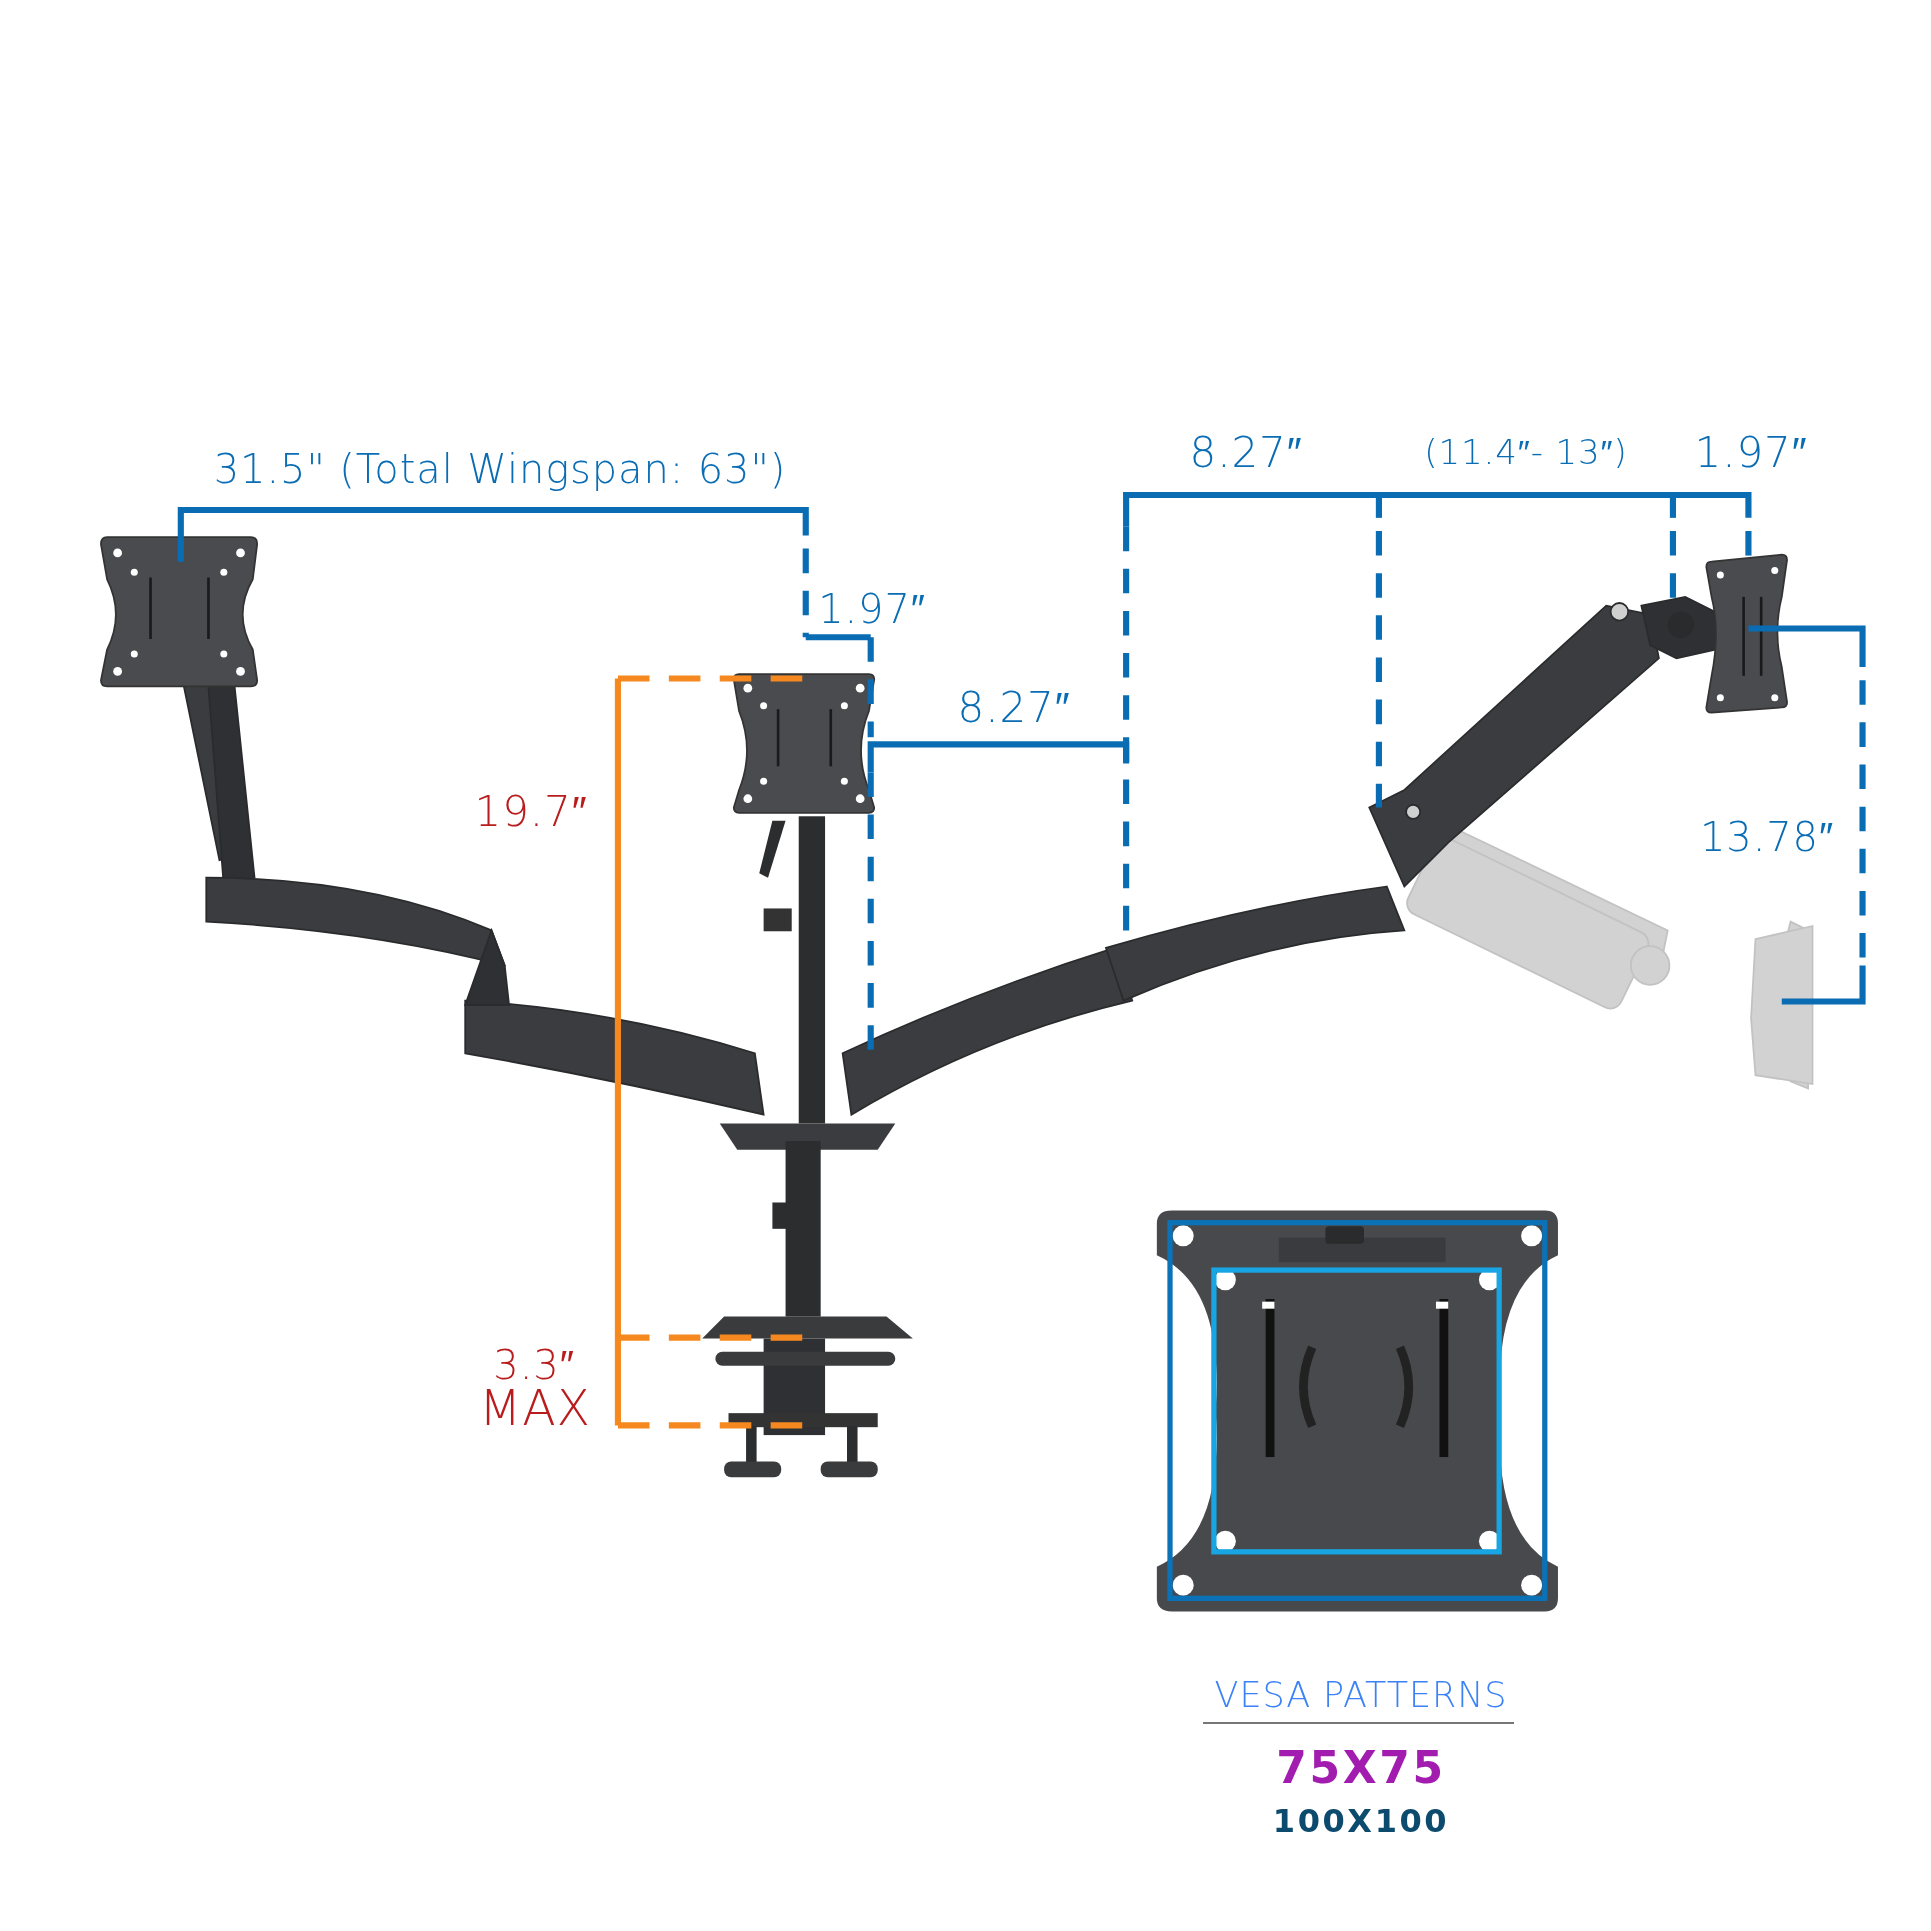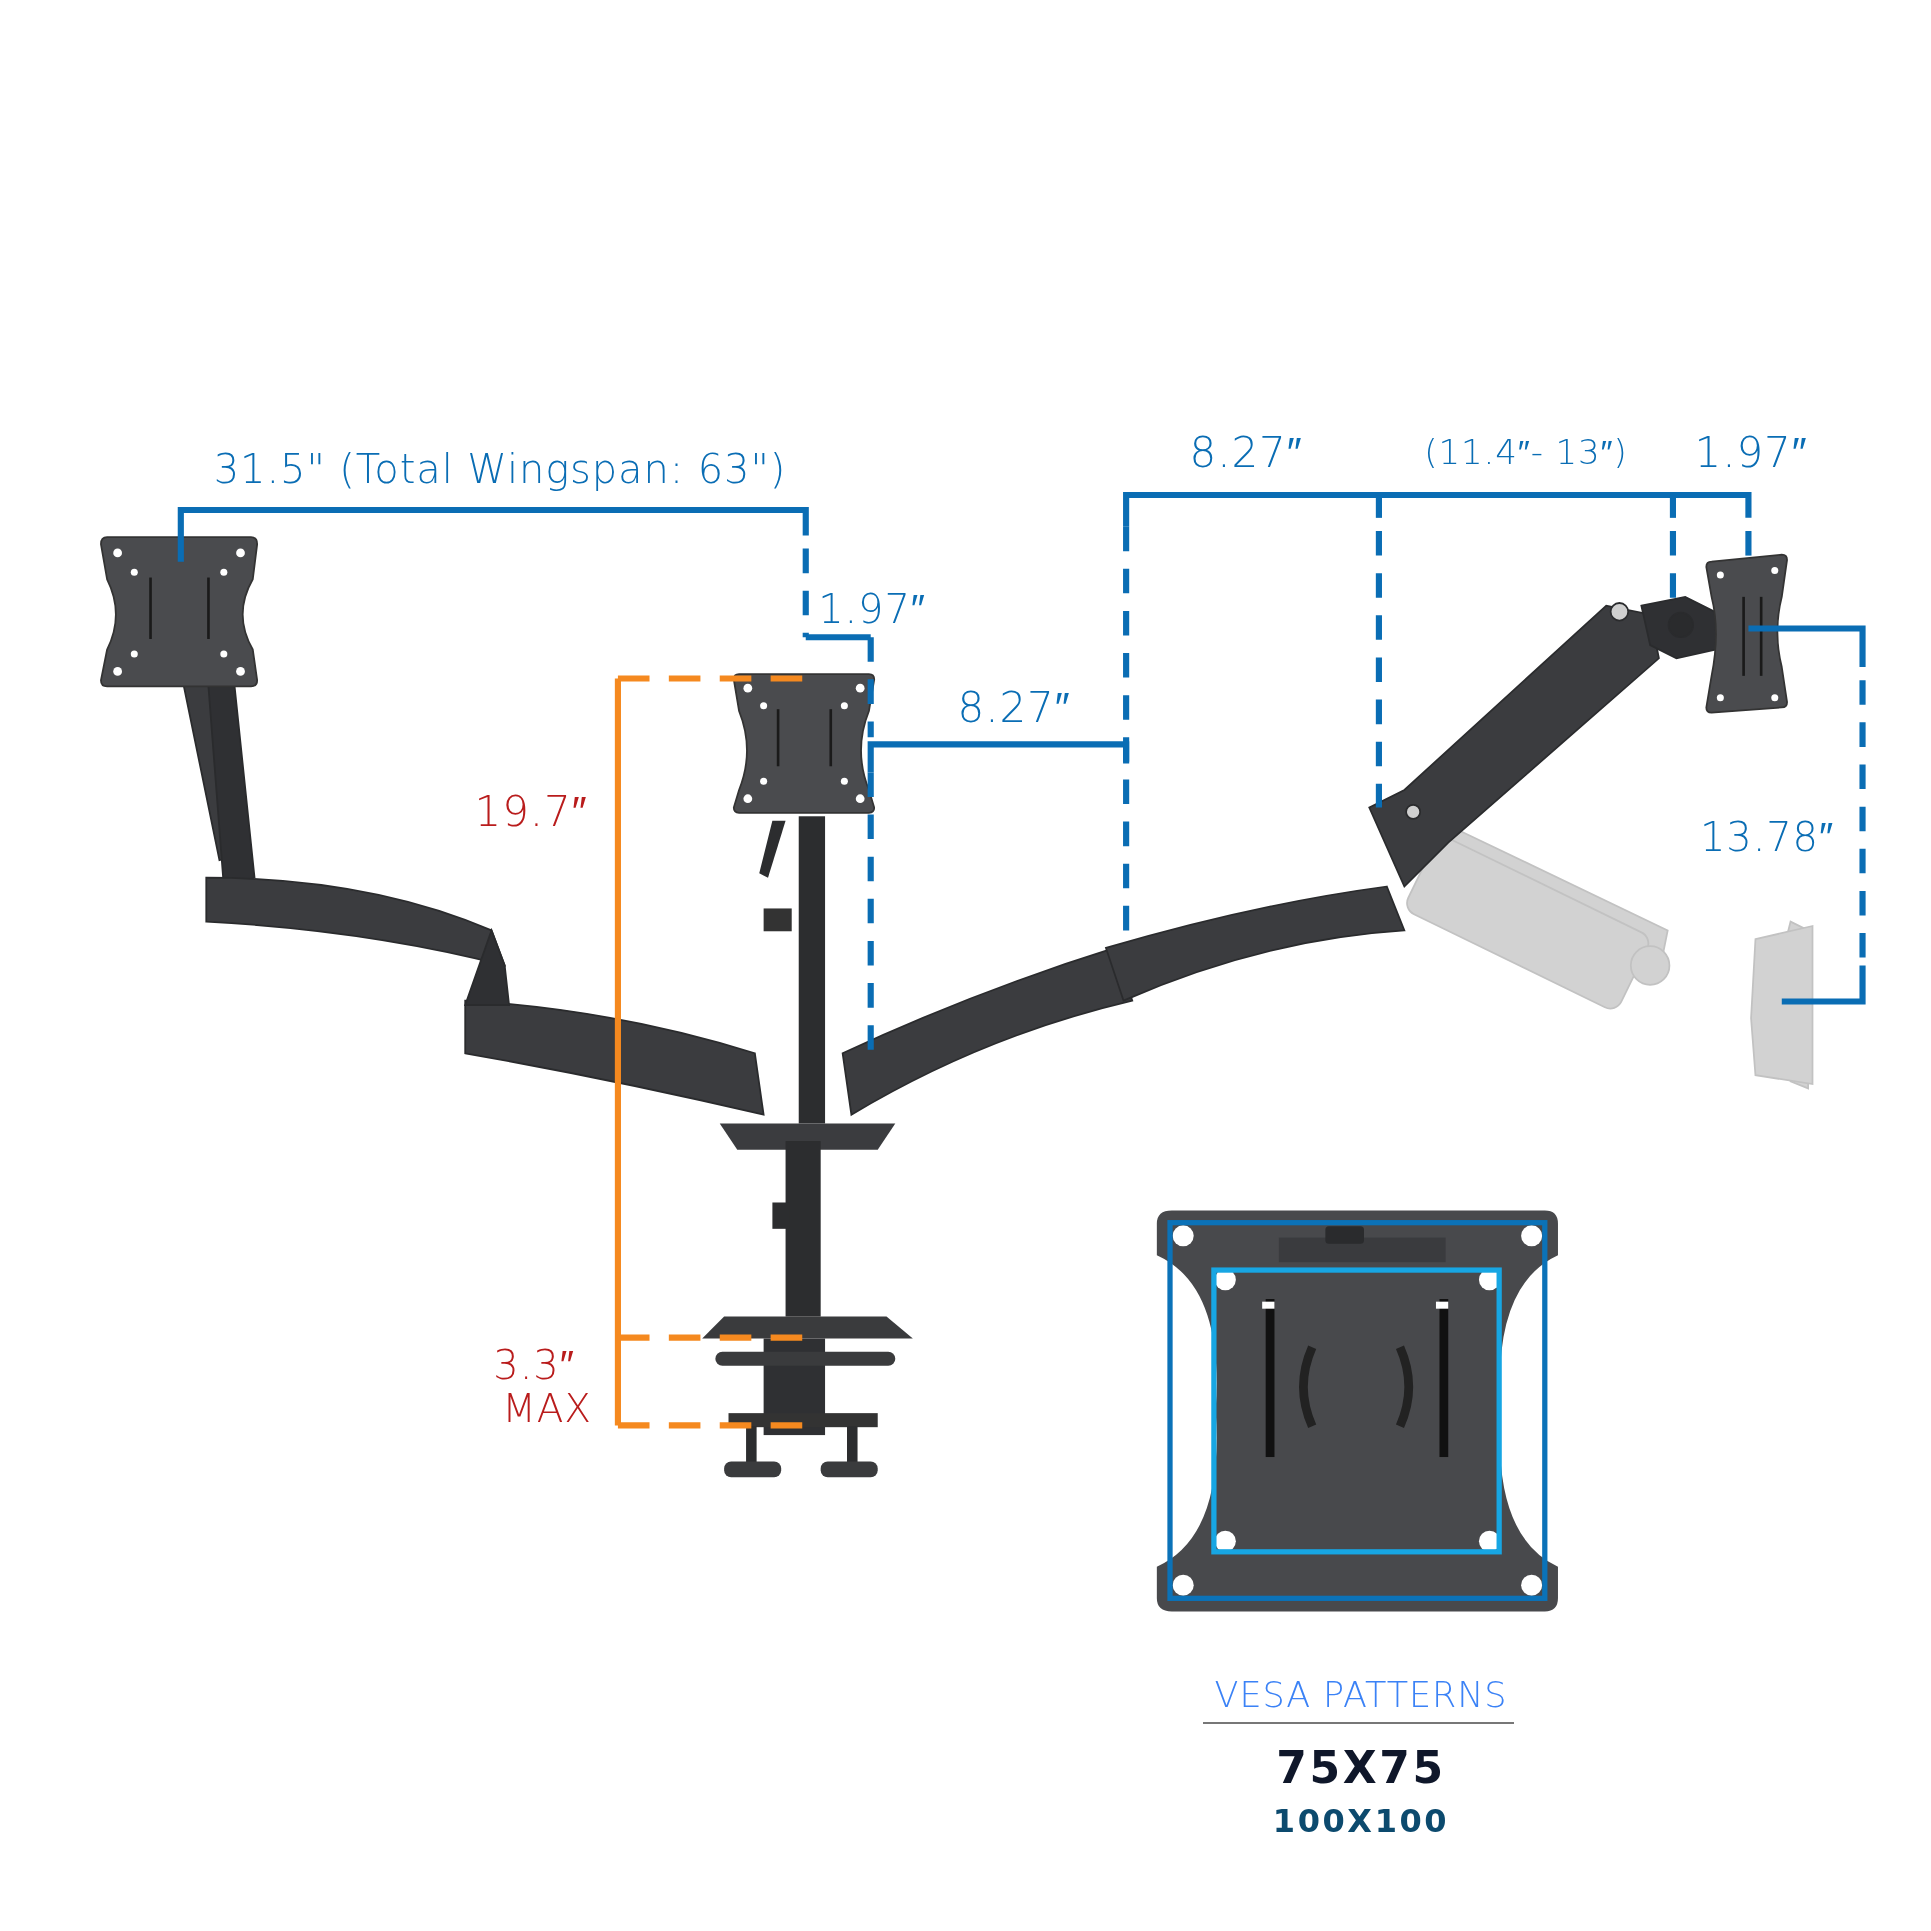--- a/index.html
+++ b/index.html
@@ -3,21 +3,21 @@
 <meta charset="utf-8">
 <style>
   html, body { margin:0; padding:0; background:#ffffff; }
   body { width:1931px; height:1931px; position:relative; overflow:hidden; font-family:"Liberation Sans", sans-serif; }
   .lbl { position:absolute; white-space:nowrap; transform:translate(-50%,-50%); font-family:"DejaVu Sans", sans-serif; font-weight:300; letter-spacing:0.9px; }
   .blue { color:#0a6db4; }
   .orange { color:#b91c1c; }
   svg.diagram { position:absolute; left:0; top:0; }
   .vesa-title { position:absolute; left:1361px; top:1695px; transform:translate(-50%,-50%); font-size:35px; color:#3b82f6; font-family:"DejaVu Sans", sans-serif; font-weight:300; letter-spacing:0.9px; }
   .vesa-rule { position:absolute; left:1203px; top:1722px; width:311px; height:1.8px; background:#777; }
-  .vesa-a { position:absolute; left:1361px; top:1767px; transform:translate(-50%,-50%); font-size:44px; font-weight:bold; color:#0f172a; font-family:"DejaVu Sans", sans-serif; letter-spacing:2.6px; }
+  .vesa-a { position:absolute; left:1361px; top:1767px; transform:translate(-50%,-50%); font-size:44px; font-weight:bold; color:#a21caf; font-family:"DejaVu Sans", sans-serif; letter-spacing:2.6px; }
   .vesa-b { position:absolute; left:1361px; top:1821px; transform:translate(-50%,-50%); font-size:32px; font-weight:bold; color:#0c4a6e; font-family:"DejaVu Sans", sans-serif; letter-spacing:2.6px; }
 </style>
 </head>
 <body>
 
 <svg class="diagram" width="1931" height="1931" viewBox="0 0 2200 2200">
 
   <g fill="#d2d2d2" stroke="#c2c2c2" stroke-width="2">
     <path d="M1620 980 L1660 945 L1900 1060 L1890 1110 L1640 1020 Z"></path>
     <rect x="1640" y="950" width="270" height="95" transform="rotate(26 1640 950)" rx="14"></rect>
@@ -155,19 +155,19 @@
 
 <div class="lbl blue" style="left:500px; top:469px; font-size:40px;">31.5" (Total Wingspan: 63")</div>
 <div class="lbl blue" style="left:872px; top:609px; font-size:40px;">1.97″</div>
 <div class="lbl orange" style="left:531px; top:811px; font-size:42px;">19.7″</div>
 <div class="lbl blue" style="left:1014px; top:707px; font-size:42px;">8.27″</div>
 <div class="lbl blue" style="left:1246px; top:452px; font-size:42px;">8.27″</div>
 <div class="lbl blue" style="left:1526px; top:452px; font-size:34px;">(11.4″- 13″)</div>
 <div class="lbl blue" style="left:1751px; top:452px; font-size:42px;">1.97″</div>
 <div class="lbl blue" style="left:1767px; top:837px; font-size:40px;">13.78″</div>
 <div class="lbl orange" style="left:534px; top:1365px; font-size:40px;">3.3″</div>
-<div class="lbl orange" style="left:547px; top:1408px; font-size:39px;">MAX</div>
+<div class="lbl orange" style="left:535px; top:1408px; font-size:49px;">MAX</div>
 
 <div class="vesa-title">VESA PATTERNS</div>
 <div class="vesa-rule"></div>
 <div class="vesa-a">75X75</div>
 <div class="vesa-b">100X100</div>
 
 
 </body></html>

